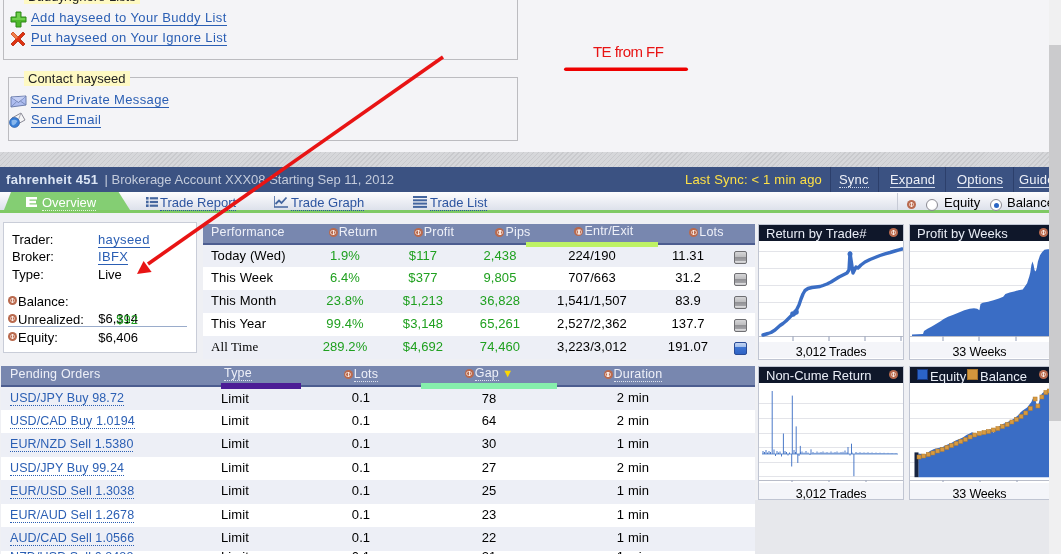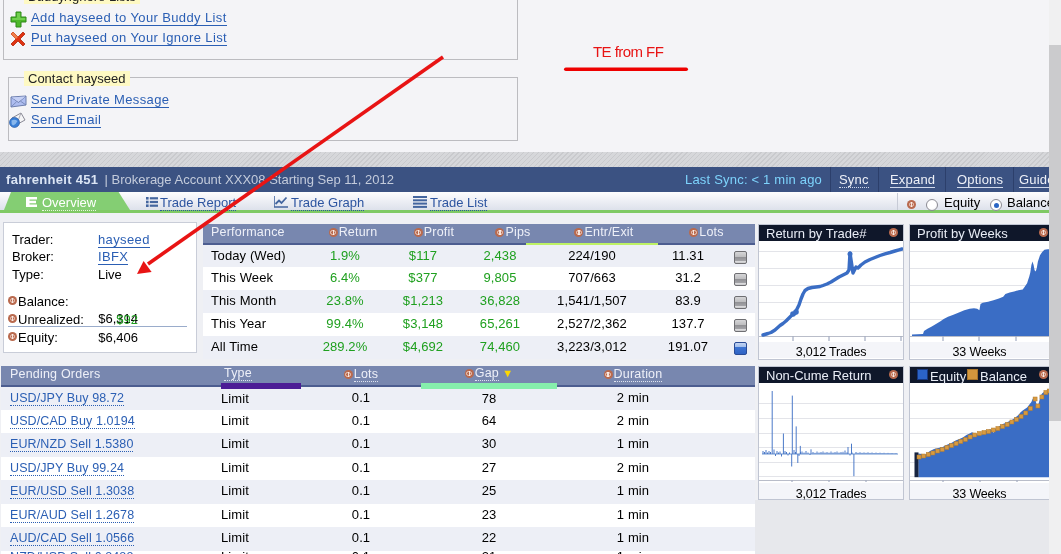--- a/index.html
+++ b/index.html
@@ -8,21 +8,21 @@
 .abs { position:absolute; }
 a { color:#2b5fb4; text-decoration:none; }
 .lnk { color:#2b5fb4; border-bottom:1px solid #2b5fb4; letter-spacing:.38px; }
 .dlnk { color:#2b5fb4; border-bottom:1px dotted #2b5fb4; font-size:12.5px; }
 .fs { position:absolute; border:1px solid #bcbcc0; }
 .legend { position:absolute; background:#fef9c3; padding:0 4px; font-size:13px; color:#222; }
 
 .hbar { position:absolute; left:0; top:167px; width:1049px; height:25px; background:#3b5282; }
 .hbar .name { position:absolute; left:6px; top:5px; font-weight:bold; font-size:13px; color:#dbe5f4; letter-spacing:.3px;}
 .hbar .sub { position:absolute; left:101px; top:5px; font-size:13px; color:#c3cbdb; letter-spacing:0;}
-.hbar .sync { position:absolute; top:5px; font-size:13px; color:#7dd3fc; letter-spacing:.2px;}
+.hbar .sync { position:absolute; top:5px; font-size:13px; color:#fde047; letter-spacing:.2px;}
 .hsep { position:absolute; top:167px; width:1px; height:25px; background:#2c3f6b; }
 .hlink { position:absolute; top:172px; font-size:13px; color:#eef1f8; border-bottom:1px dotted #cfd8ea; letter-spacing:.2px;}
 
 .tabbar { position:absolute; left:0; top:192px; width:1049px; height:18px; background:linear-gradient(#fdfdfe,#dde1eb); }
 .greenline { position:absolute; left:0; top:210px; width:1049px; height:3px; background:#7fc964; }
 .gtab { position:absolute; left:4px; top:192px; width:126px; height:18px; background:#84ce73; clip-path:polygon(7px 0, 114.6px 0, 126px 18px, 0 18px); }
 .tabtxt { position:absolute; top:195px; font-size:13px; }
 .ttab { color:#2d55a0; border-bottom:1px dotted #2d55a0; }
 
 .content { position:absolute; left:0; top:213px; width:1049px; height:341px; background:#eff0f4; }
@@ -161,21 +161,21 @@
       <col style="width:132px">
       <col style="width:60px">
       <col style="width:37px">
     </colgroup>
   <tbody>
       <tr class="thead" style="height:20px;">
     <th style="text-align:left; padding-left:8px; border-bottom:2px solid #4c5d90;">Performance</th>
     <th style="border-bottom:2px solid #4c5d90;"><span style="position:relative;left:8px;"><span class="info-i"></span>Return</span></th>
     <th style="border-bottom:2px solid #4c5d90;"><span style="position:relative;left:11px;"><span class="info-i"></span>Profit</span></th>
     <th style="border-bottom:2px solid #4c5d90;"><span style="position:relative;left:13px;"><span class="info-i"></span>Pips</span></th>
-    <th style="border-bottom:2px solid #bef264;"><span style="position:relative;left:12px;"><span class="info-i"></span>Entr/Exit</span></th>
+    <th style="border-bottom:5px solid #bef264;"><span style="position:relative;left:12px;"><span class="info-i"></span>Entr/Exit</span></th>
     <th colspan="2" style="border-bottom:2px solid #4c5d90; text-align:center;"><span style="position:relative;left:0px;"><span class="info-i"></span>Lots</span></th>
   </tr>
   <tr class="rowA" style="height:23px;">
         <td style="padding-left:8px;">Today (Wed)</td>
         <td class="grn" style="text-align:center;">1.9%</td>
         <td class="grn" style="text-align:center;">$117</td>
         <td class="grn" style="text-align:center;">2,438</td>
         <td style="text-align:center;">224/190</td>
         <td style="text-align:center;">11.31</td>
         <td class="calc-g"></td>
@@ -201,21 +201,21 @@
   <tr class="rowB" style="height:23px;">
         <td style="padding-left:8px;">This Year</td>
         <td class="grn" style="text-align:center;">99.4%</td>
         <td class="grn" style="text-align:center;">$3,148</td>
         <td class="grn" style="text-align:center;">65,261</td>
         <td style="text-align:center;">2,527/2,362</td>
         <td style="text-align:center;">137.7</td>
         <td class="calc-g"></td>
       </tr>
   <tr class="rowA" style="height:23px;">
-        <td style="padding-left:8px;">All Time</td>
+        <td style="padding-left:8px;font-family:Liberation Serif, serif;">All Time</td>
         <td class="grn" style="text-align:center;">289.2%</td>
         <td class="grn" style="text-align:center;">$4,692</td>
         <td class="grn" style="text-align:center;">74,460</td>
         <td style="text-align:center;">3,223/3,012</td>
         <td style="text-align:center;">191.07</td>
         <td class="calc-b"></td>
       </tr>
 </tbody>
   </table>
 

